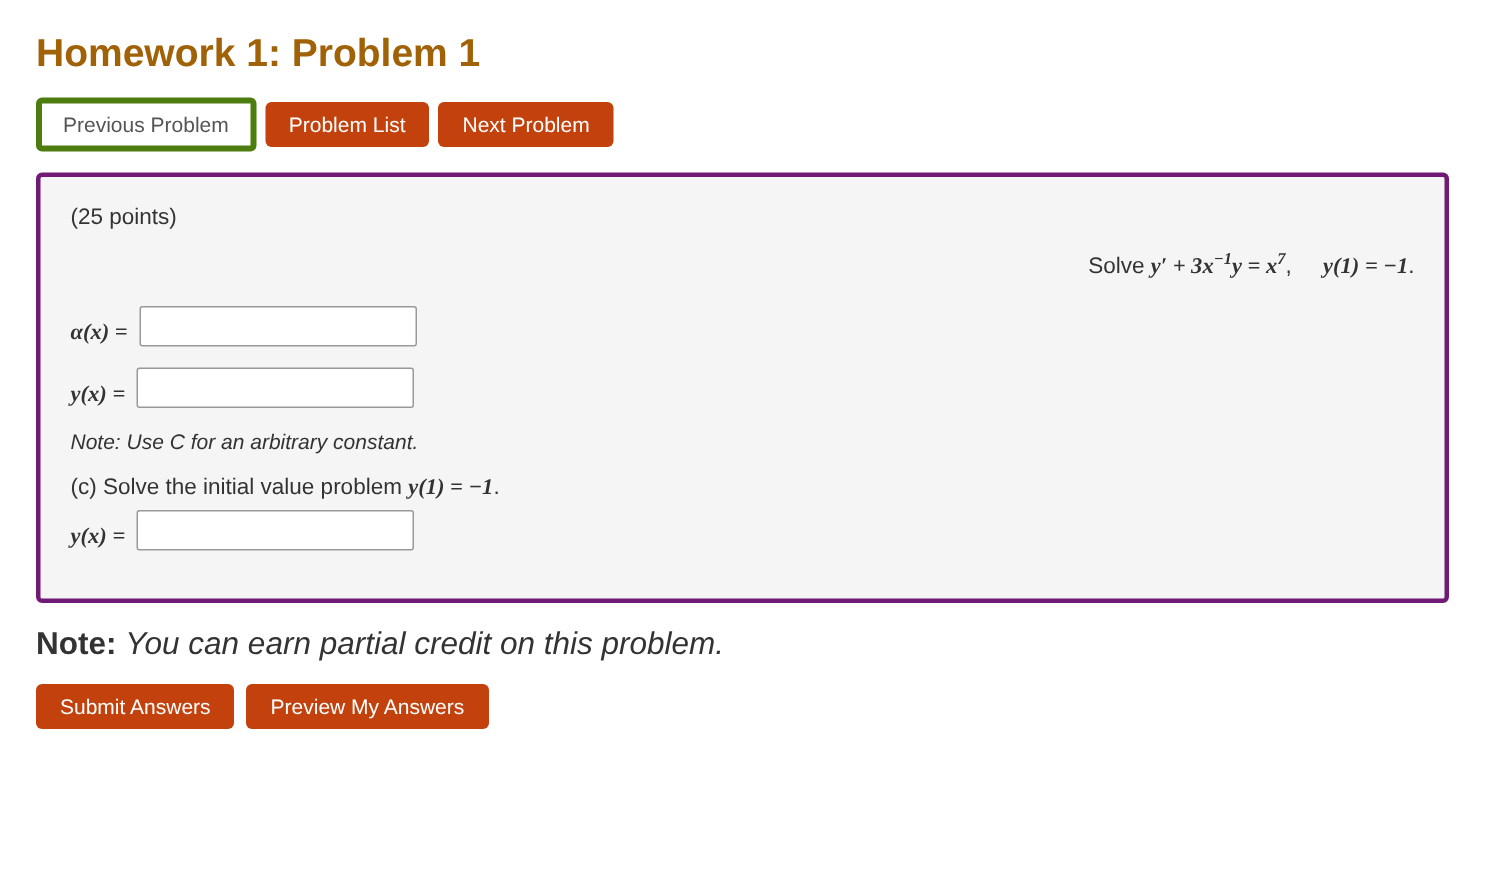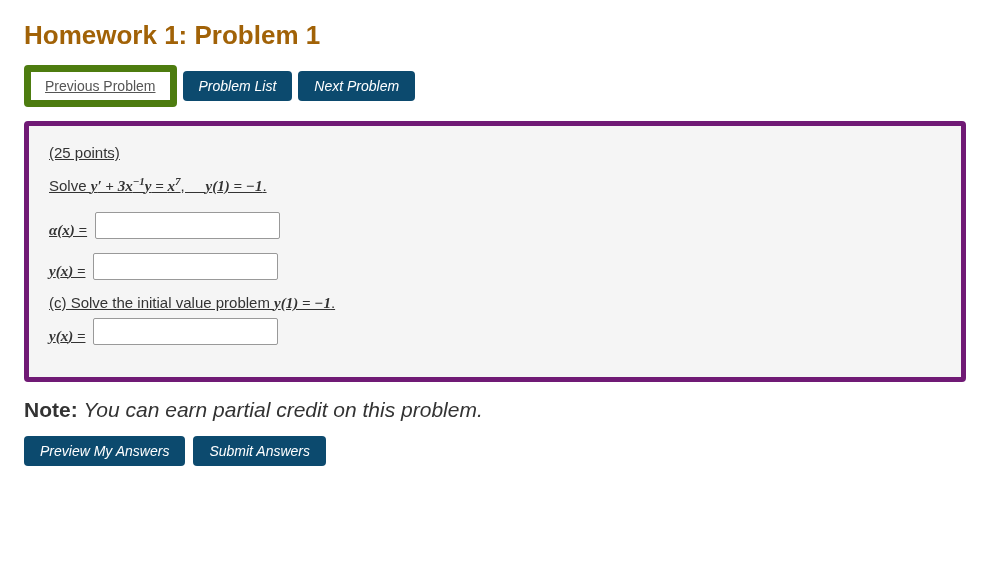--- a/index.html
+++ b/index.html
@@ -18,53 +18,51 @@
     }
     .nav-buttons {
       display: flex;
       gap: 6px;
       margin-bottom: 14px;
       align-items: center;
     }
     .btn-prev {
       background: #fff;
       color: #555;
-      border: 7px solid #4d7c0f;
+      border: 4px solid #4d7c0f;
       border-radius: 4px;
       padding: 6px 14px;
       cursor: pointer;
       font-size: 14px;
-      text-decoration: underline;
     }
     .btn-primary {
-      background: #0c4a6e;
+      background: #c2410c;
       color: #fff;
       border: none;
       border-radius: 4px;
       padding: 7px 16px;
       cursor: pointer;
       font-size: 14px;
-      font-style: italic;
     }
     .problem-box {
-      border: 5px solid #701a75;
+      border: 3px solid #701a75;
       border-radius: 4px;
       background: #f5f5f5;
       padding: 18px 20px;
       margin-bottom: 16px;
-      text-decoration: underline;
     }
     .points {
       margin-bottom: 12px;
       font-size: 15px;
     }
     .equation-line {
       margin-bottom: 14px;
       font-size: 15px;
       line-height: 1.6;
+      text-align: right;
     }
     .part-label {
       font-size: 15px;
       margin-bottom: 6px;
     }
     .answer-row {
       display: flex;
       align-items: flex-end;
       gap: 8px;
       margin-bottom: 14px;
@@ -123,31 +121,32 @@
 
   <div class="answer-row">
     <span class="eq-label math-bold"><i>α</i>(<i>x</i>) =</span>
     <input type="text" value="" style="">
   </div>
 
   <div class="answer-row">
     <span class="eq-label math-bold"><i>y</i>(<i>x</i>) =</span>
     <input type="text" value="" style="">
   </div>
+  <div class="note-italic">Note: Use C for an arbitrary constant.</div>
 
   <div class="part-label">
     (c) Solve the initial value problem <span class="math-bold"><i>y</i>(1) = −1</span>.
   </div>
   <div class="answer-row">
     <span class="eq-label math-bold"><i>y</i>(<i>x</i>) =</span>
     <input type="text" value="" style="">
   </div>
 </div>
 
 <div class="bottom-note">
   <strong>Note:</strong>
   <em> <span>You can earn partial credit on this problem.</span></em>
 </div>
 
 <div class="bottom-buttons">
+  <button class="btn-primary">Submit Answers</button>
   <button class="btn-primary">Preview My Answers</button>
-  <button class="btn-primary">Submit Answers</button>
 </div>
 
 </body></html>

